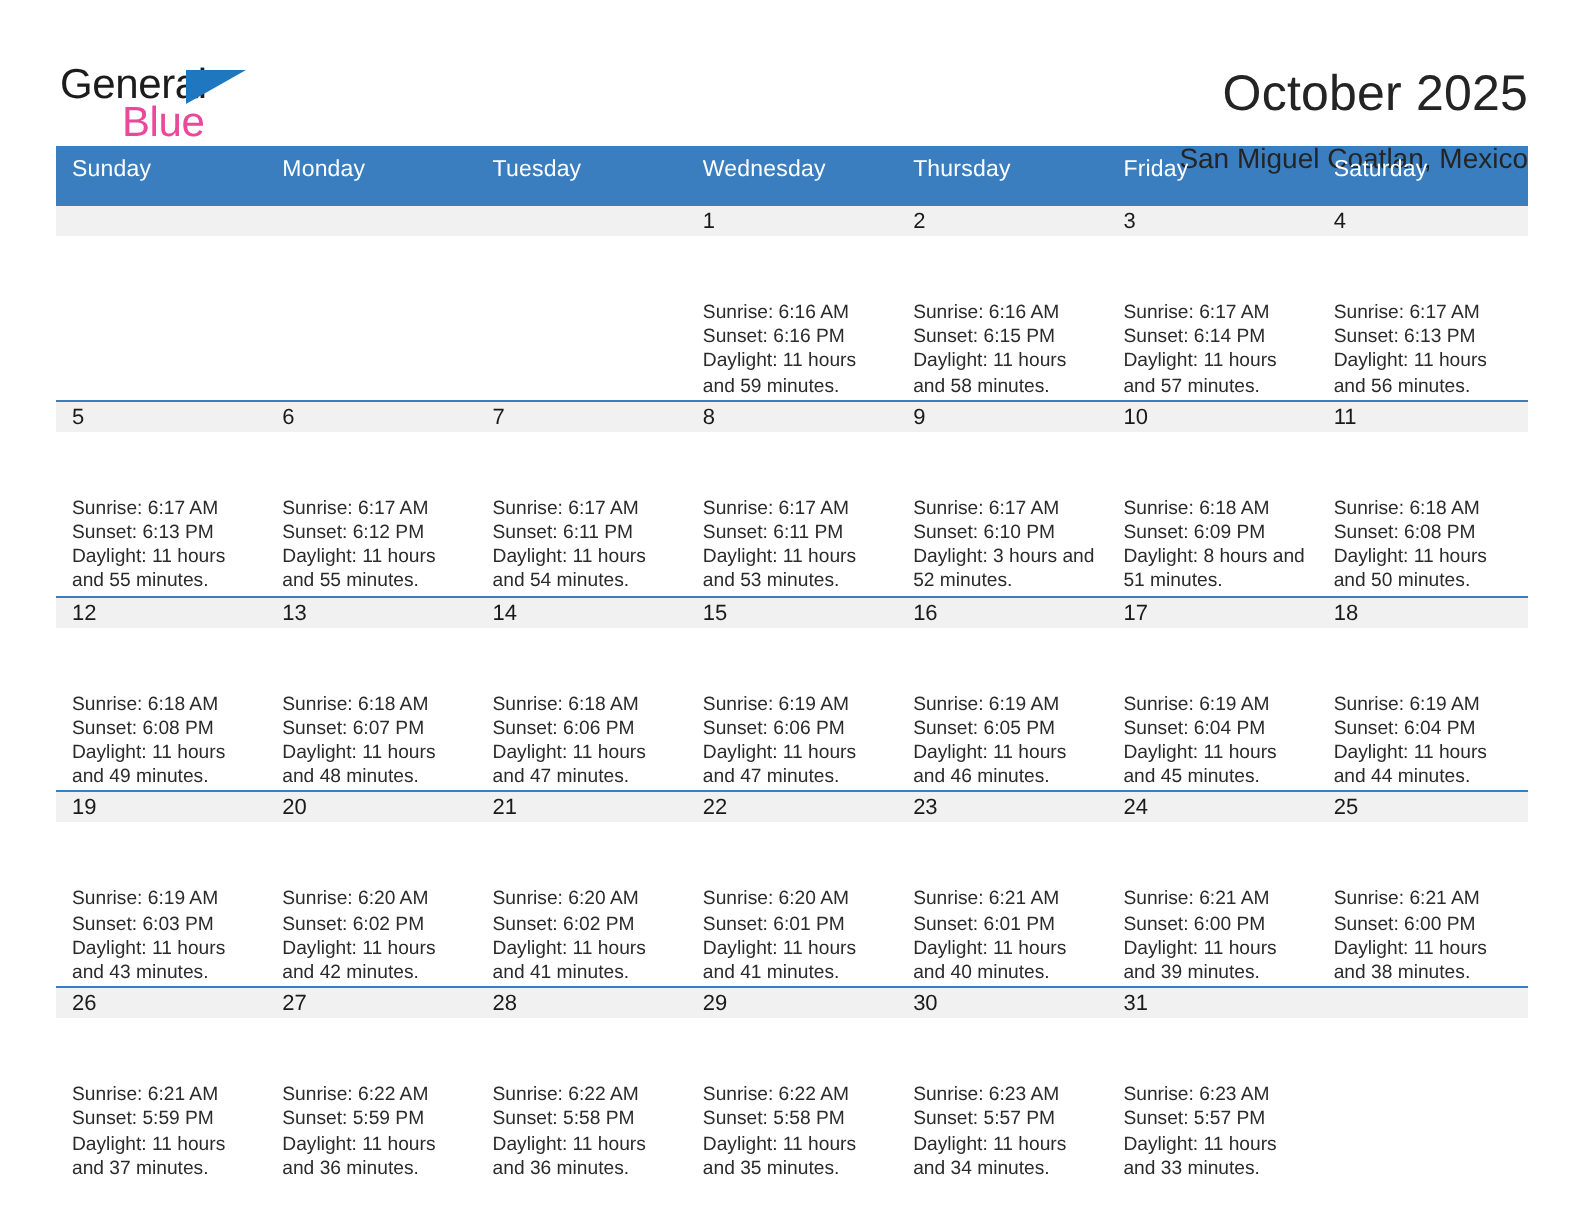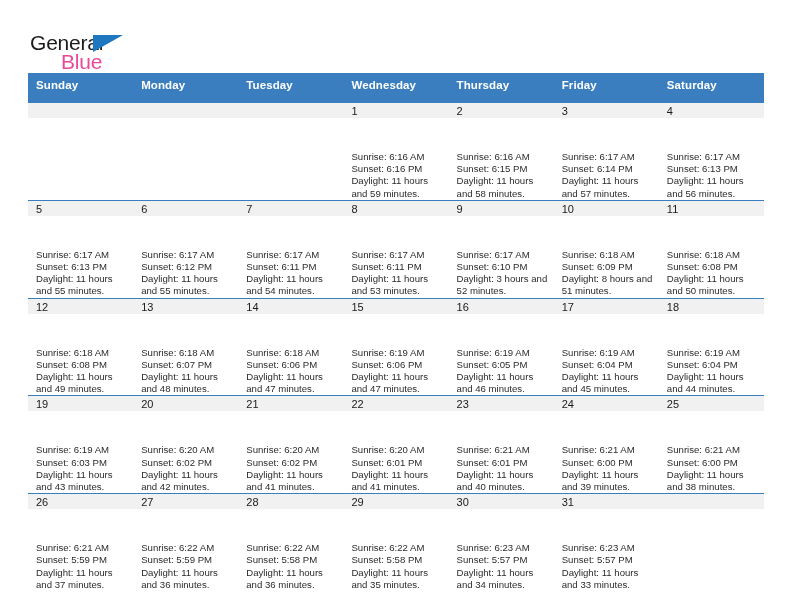--- a/index.html
+++ b/index.html
@@ -76,21 +76,21 @@
   
   .calendar {
     width: 736px;
     border-collapse: collapse;
     table-layout: fixed;
   }
   .calendar th {
     background: #3a7ebf;
     color: #ffffff;
     font-size: 11.5px;
-    font-weight: bold;
+    font-weight: normal;
     text-align: left;
     padding: 6px 0 12px 8px;
     height: 22px;
     letter-spacing: 0.1px;
   }
   .calendar td {
     vertical-align: top;
     height: 90px;
     border-top: 1px solid #3a7ebf;
     padding: 0;
@@ -122,20 +122,24 @@
 <div class="page">
 
   <div class="header">
 
     <div class="logo">
       <span class="logo-general">General</span>
       <span class="logo-triangle"></span>
       <span class="logo-blue">Blue</span>
     </div>
 
+    <div class="title-block">
+      <div class="cal-title">October 2025</div>
+      <div class="cal-subtitle">San Miguel Coatlan, Mexico</div>
+    </div>
 
   </div>
 
   <table class="calendar">
     <thead>
       <tr>
         <th>Sunday</th>
         <th>Monday</th>
         <th>Tuesday</th>
         <th>Wednesday</th>

